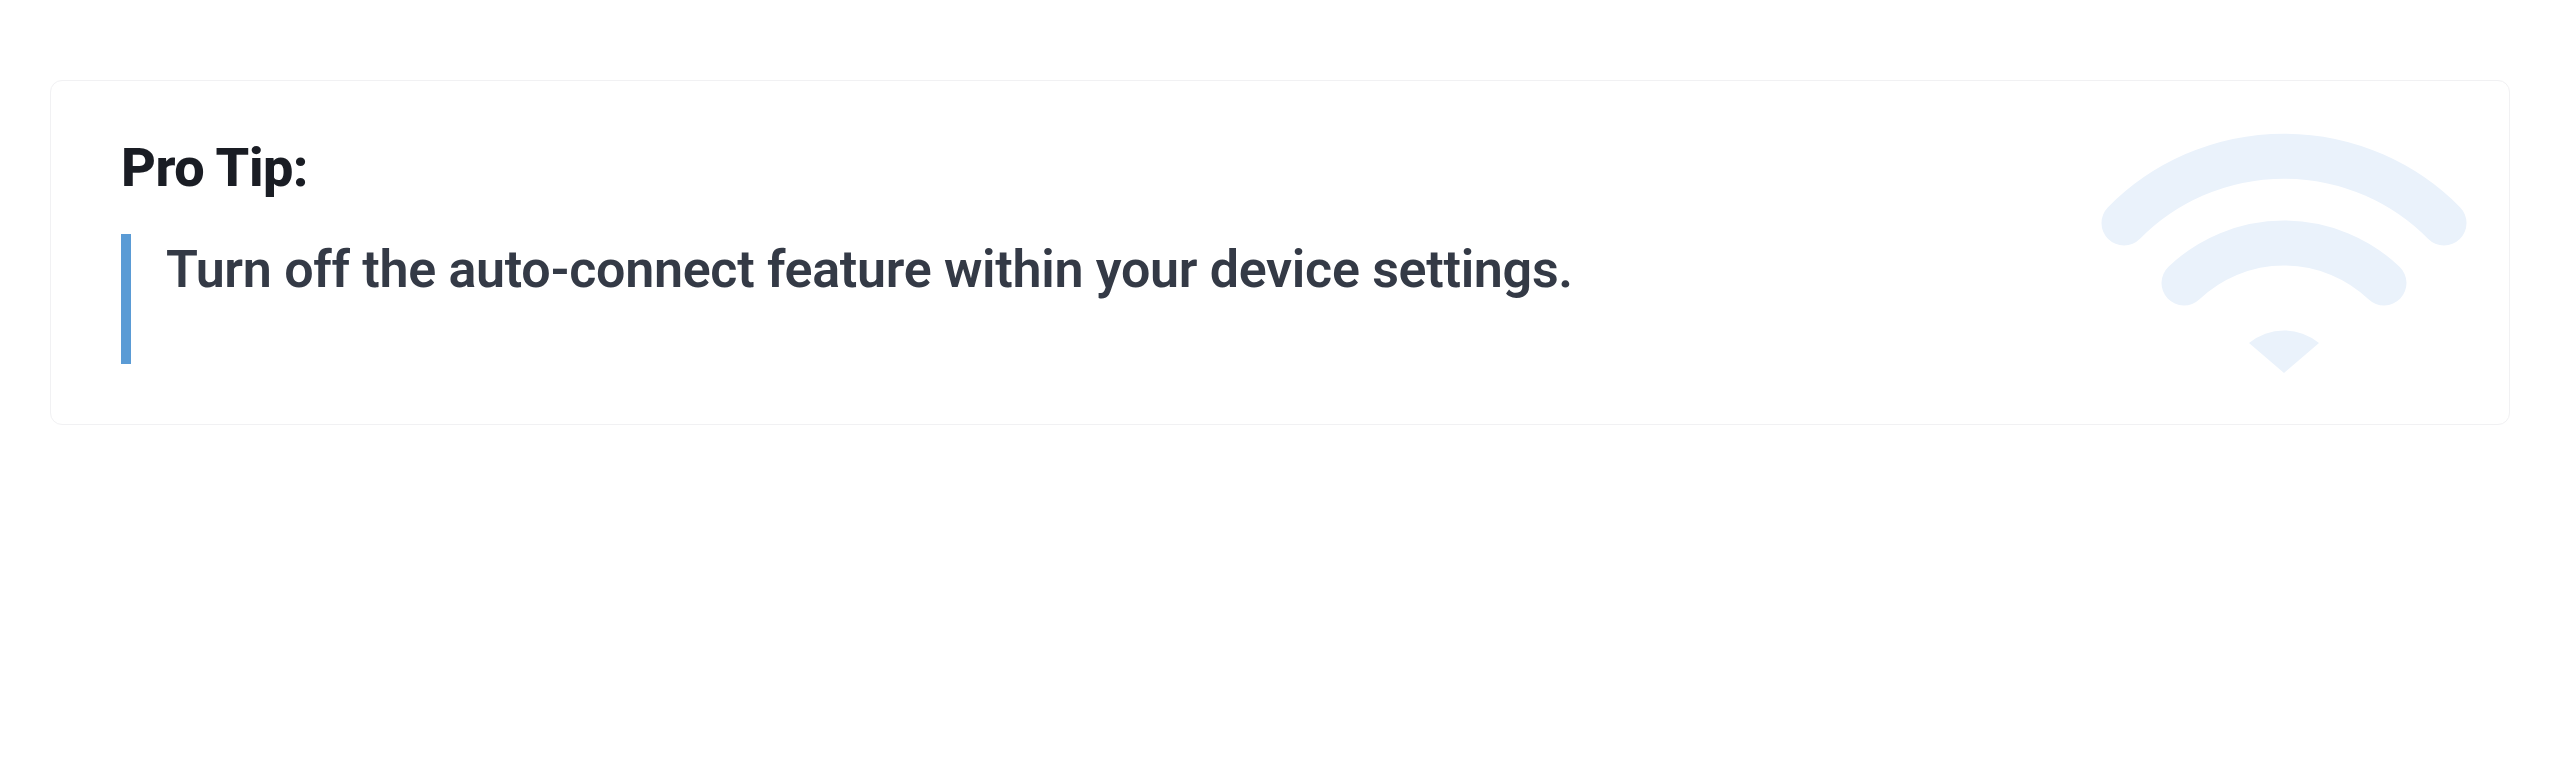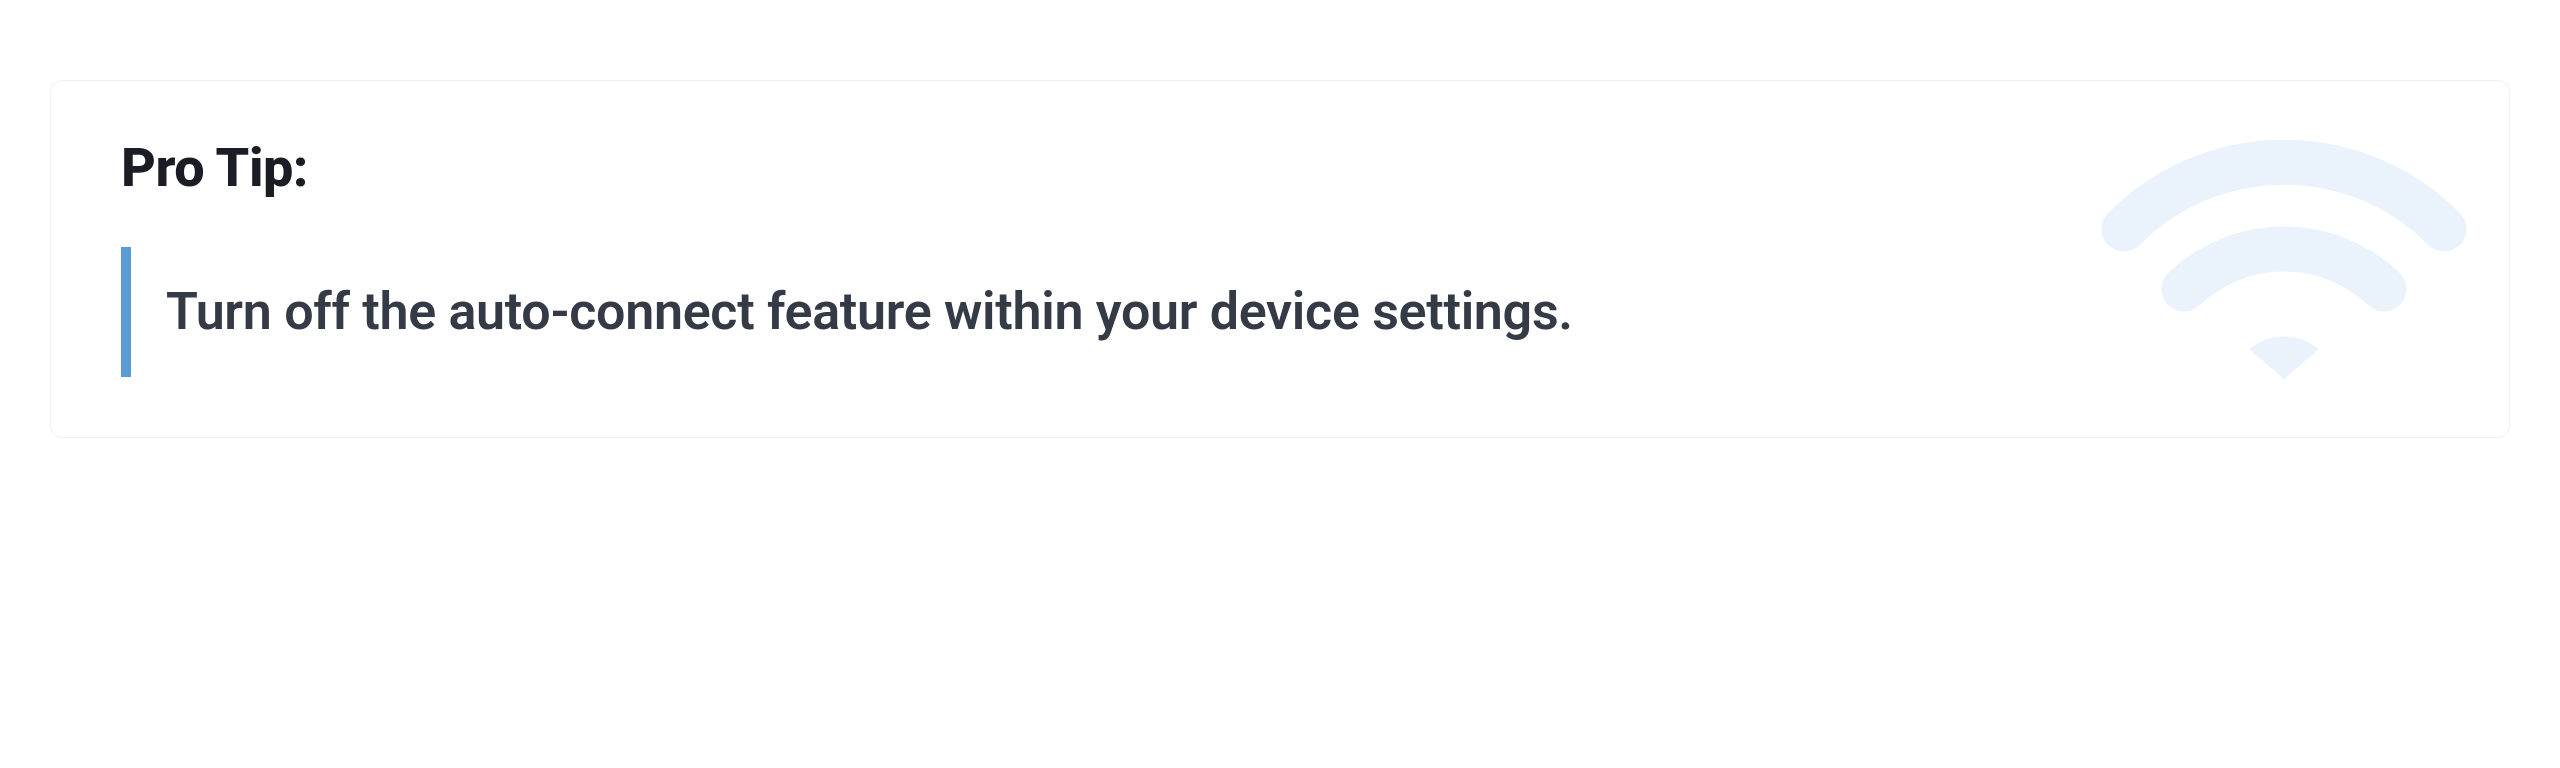--- a/index.html
+++ b/index.html
@@ -22,28 +22,28 @@
       padding: 55px 70px 60px 70px;
       position: relative;
       overflow: hidden;
       background: #ffffff;
     }
     
     .tip-title {
       font-size: 54px;
       font-weight: 800;
       color: #1a1d24;
-      margin-bottom: 48px;
+      margin-bottom: 35px;
       letter-spacing: -0.5px;
     }
     
     .tip-body {
       display: flex;
       gap: 35px;
-      align-items: center;
+      align-items: flex-start;
     }
     
     .accent-bar {
       width: 10px;
       background: #5a9bd5;
       flex-shrink: 0;
       min-height: 130px;
     }
     
     .tip-text {

